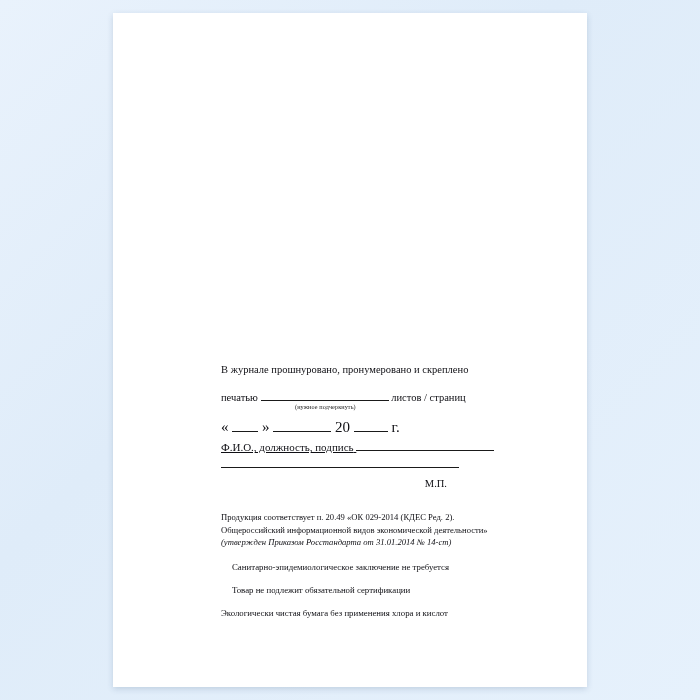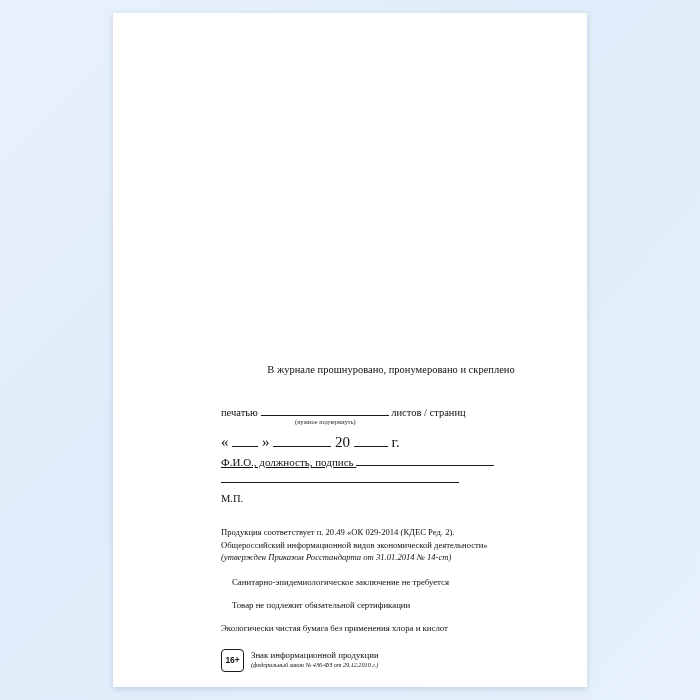--- a/index.html
+++ b/index.html
@@ -33,21 +33,21 @@
     left: 108px;
     top: 350px;
     width: 340px;
     color: #0f0f14;
   }
   .line {
     font-size: 10.5px;
     line-height: 1.35;
     white-space: nowrap;
   }
-  .blk1 { margin-bottom: 28px; text-align: center; }
+  .blk1 { margin-bottom: 13px; }
   .row-pechat {
     position: relative;
     font-size: 10.5px;
     white-space: nowrap;
   }
   .rule {
     display: inline-block;
     border-bottom: 1px solid #1a1a1a;
     height: 10px;
     vertical-align: baseline;
@@ -78,20 +78,21 @@
   }
   .rule-wide {
     margin-top: 13px;
     width: 238px;
     border-bottom: 1px solid #1a1a1a;
     height: 1px;
   }
   .mp {
     margin-top: 10px;
     font-size: 10.5px;
+    text-align: right;
     width: 226px;
   }
   .block-cert {
     margin-top: 22px;
     font-size: 8.6px;
     line-height: 1.45;
   }
   .block-cert .ital { font-style: italic; }
   .single {
     margin-top: 13px;
@@ -172,23 +173,16 @@
       <div class="block-cert">
         <div>Продукция соответствует п. 20.49 «ОК 029-2014 (КДЕС Ред. 2).</div>
         <div>Общероссийский информационной видов экономической деятельности»</div>
         <div class="ital">(утвержден Приказом Росстандарта от 31.01.2014 № 14-ст)</div>
       </div>
 
       <div class="single indent">Санитарно-эпидемиологическое заключение не требуется</div>
       <div class="single indent">Товар не подлежит обязательной сертификации</div>
       <div class="single">Экологически чистая бумага без применения хлора и кислот</div>
 
-      <div class="badge-row">
-        <div class="badge">16+</div>
-        <div class="badge-text">
-          <div class="t1">Знак информационной продукции</div>
-          <div class="t2">(федеральный закон № 436-ФЗ от 29.12.2010 г.)</div>
-        </div>
-      </div>
 
     </div>
   </div>
 </div>
 
 </body></html>

